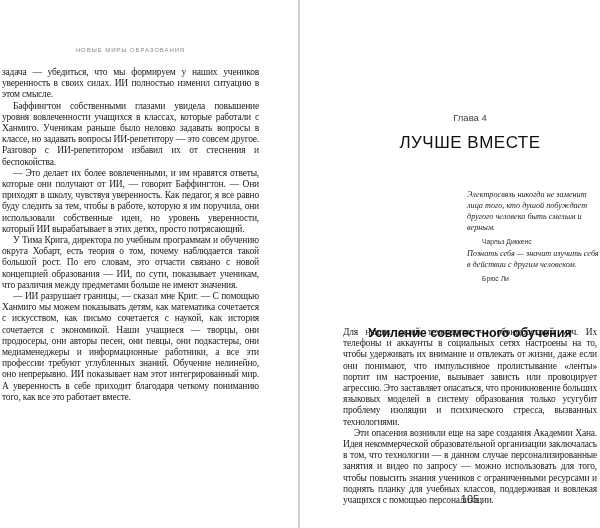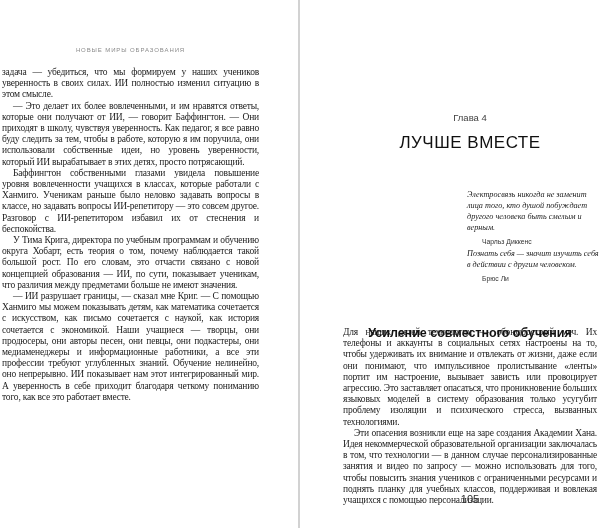--- a/index.html
+++ b/index.html
@@ -117,22 +117,22 @@
 </head>
 <body>
 
 <div class="spread">
 
   <div class="page left">
     <div class="running-header">НОВЫЕ МИРЫ ОБРАЗОВАНИЯ</div>
 
     <div class="body-text left-col">
       <p class="no-indent">задача — убедиться, что мы формируем у наших учеников уверенность в своих силах. ИИ полностью изменил ситуацию в этом смысле.</p>
+      <p>Баффингтон собственными глазами увидела повышение уровня вовлеченности учащихся в классах, которые работали с Ханмиго. Ученикам раньше было неловко задавать вопросы в классе, но задавать вопросы ИИ-репетитору — это совсем другое. Разговор с ИИ-репетитором избавил их от стеснения и беспокойства.</p>
       <p>— Это делает их более вовлеченными, и им нравятся ответы, которые они получают от ИИ, — говорит Баффингтон. — Они приходят в школу, чувствуя уверенность. Как педагог, я все равно буду следить за тем, чтобы в работе, которую я им поручила, они использовали собственные идеи, но уровень уверенности, который ИИ вырабатывает в этих детях, просто потрясающий.</p>
-      <p>Баффингтон собственными глазами увидела повышение уровня вовлеченности учащихся в классах, которые работали с Ханмиго. Ученикам раньше было неловко задавать вопросы в классе, но задавать вопросы ИИ-репетитору — это совсем другое. Разговор с ИИ-репетитором избавил их от стеснения и беспокойства.</p>
       <p>У Тима Крига, директора по учебным программам и обучению округа Хобарт, есть теория о том, почему наблюдается такой большой рост. По его словам, это отчасти связано с новой концепцией образования — ИИ, по сути, показывает ученикам, что различия между предметами больше не имеют значения.</p>
       <p>— ИИ разрушает границы, — сказал мне Криг. — С помощью Ханмиго мы можем показывать детям, как математика сочетается с искусством, как письмо сочетается с наукой, как история сочетается с экономикой. Наши учащиеся — творцы, они продюсеры, они авторы песен, они певцы, они подкастеры, они медиаменеджеры и информационные работники, а все эти профессии требуют углубленных знаний. Обучение нелинейно, оно непрерывно. ИИ показывает нам этот интегрированный мир. А уверенность в себе приходит благодаря четкому пониманию того, как все это работает вместе.</p>
     </div>
   </div>
 
   <div class="page-divider"></div>
 
   <div class="page right">
     <div class="chapter-label">Глава 4</div>
 

